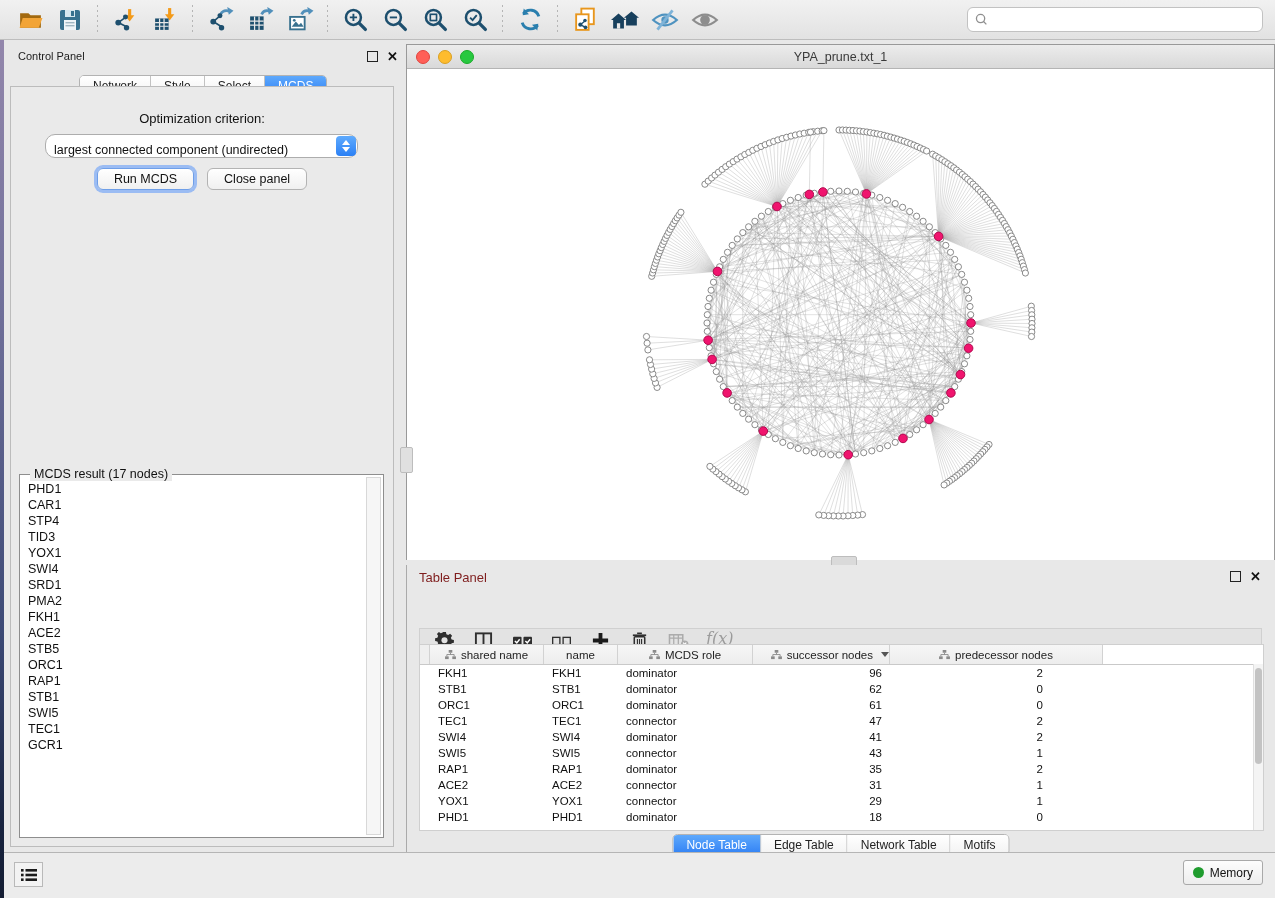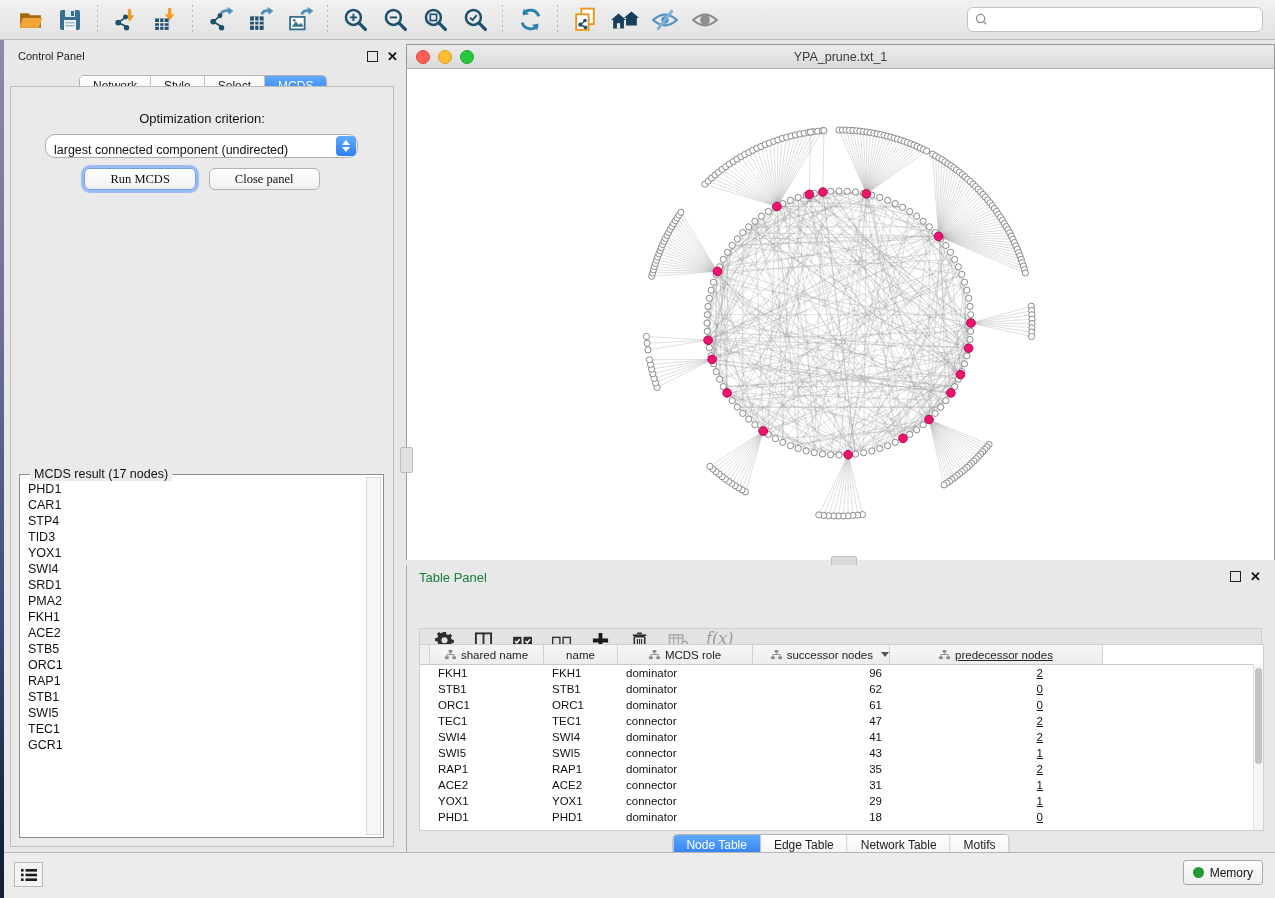--- a/index.html
+++ b/index.html
@@ -37,23 +37,23 @@
     border:1px solid #bcbcbc;background:#eaeaea;}
   .opt-label{position:absolute;top:24px;left:0;right:0;text-align:center;font-size:13px;color:#111;}
   .mac-select{position:absolute;left:34px;right:35px;top:47px;height:22px;background:#fff;
     border:1px solid #adadad;border-radius:10px;display:flex;align-items:flex-end;}
   .mac-select .sel-text{flex:1;font-size:12.5px;color:#111;padding-left:8px;white-space:nowrap;
     overflow:hidden;}
   .mac-select .stepper{width:20px;height:20px;margin:1px;border-radius:4px;
     background:linear-gradient(#5fabfe,#2b80f5);display:flex;flex-direction:column;
     align-items:center;justify-content:center;gap:2px;}
   .btn-row{position:absolute;top:81px;left:0;right:0;display:flex;justify-content:center;gap:13px;}
-  .mac-btn{height:20px;padding:0 25px;background:linear-gradient(#ffffff,#f0f0f0);
+  .mac-btn{height:20px;padding:0 16px;background:linear-gradient(#ffffff,#f0f0f0);
     border:1px solid #b3b3b3;border-radius:6px;font-size:12.5px;color:#111;
-    display:flex;align-items:center;font-family:Liberation Serif, serif;}
+    display:flex;align-items:center;}
   .mac-btn.focused{border:1px solid #6f9fe8;box-shadow:0 0 0 3px rgba(90,150,250,.55);}
   .mcds-fieldset{position:absolute;left:8px;right:9px;top:387px;height:362px;
     border:1px solid #8e8e8e;background:#fff;}
   .mcds-legend{position:absolute;top:-8px;left:10px;background:#eaeaea;padding:0 4px;
     font-size:12.5px;color:#111;}
   .mcds-list{position:absolute;left:1px;top:6px;bottom:2px;right:16px;overflow:hidden;
     font-size:12.5px;color:#111;padding-left:7px;}
   .mcds-list div{height:16px;line-height:16px;}
   .mcds-scroll{position:absolute;top:2px;bottom:2px;right:2px;width:13px;background:#f6f6f6;
     border:1px solid #d8d8d8;}
@@ -66,34 +66,34 @@
   .light{width:12px;height:12px;border-radius:50%;display:inline-block;}
   .nw-title{position:absolute;left:0;right:0;text-align:center;font-size:12.5px;color:#3a3a3a;}
   .nw-canvas{width:867px;height:491px;background:#fff;}
   .vgrip{position:absolute;left:400px;top:447px;width:11px;height:24px;background:#e0e0e0;
     border:1px solid #bdbdbd;border-radius:2px;}
   .hgrip{position:absolute;left:831px;top:556px;width:24px;height:10px;background:#dadada;
     border:1px solid #bdbdbd;border-radius:2px;}
   
   .table-panel{position:absolute;left:406px;top:565px;width:869px;height:287px;
     box-sizing:border-box;border-left:1px solid #aaa;background:#e8e8e8;}
-  .tp-title{position:absolute;left:12px;top:5px;font-size:13px;color:#15803d;}
+  .tp-title{position:absolute;left:12px;top:5px;font-size:13px;color:#7f1d1d;}
   .tp-toolbar{position:absolute;left:12px;right:13px;top:28px;height:46px;background:#e3e3e3;
     border:1px solid #d0d0d0;display:flex;align-items:flex-start;gap:17px;padding-left:13px;
     box-sizing:border-box;margin-top:35px;}
   .tp-toolbar .tico{display:flex;align-items:center;justify-content:center;width:22px;height:22px;}
   .fx-label{font-size:16px;font-style:italic;color:#9b9b9b;font-family:"DejaVu Serif",serif;}
   .tp-table{position:absolute;left:12px;top:79px;width:845px;height:187px;background:#fff;
     border:1px solid #cfcfcf;box-sizing:border-box;overflow:hidden;}
   .thead{display:flex;height:19px;background:linear-gradient(#f6f6f6,#ededed);
     border-bottom:1px solid #c9c9c9;font-size:11.5px;color:#222;}
   .th{display:flex;align-items:center;justify-content:center;gap:5px;
     border-right:1px solid #d2d2d2;box-sizing:border-box;position:relative;}
   .th.gut{border-right:1px solid #d2d2d2;background:#efefef;}
-  .c0{width:114px;}.c1{width:74px;}.c2{width:135px;}.c3{width:137px;justify-content:flex-end;}.c4{width:213px;text-decoration:underline;}.gut{width:10px;}
+  .c0{width:114px;}.c1{width:74px;}.c2{width:135px;}.c3{width:137px;justify-content:flex-end;}.c4{width:213px;}.gut{width:10px;}
   .tbody{font-size:11.5px;color:#111;}
   .tr{display:flex;height:16px;line-height:16px;}
   .td{box-sizing:border-box;white-space:nowrap;overflow:hidden;}
   .td.t{padding-left:8px;}
   .td.num3{text-align:right;padding-right:8px;}
   .td.num4{text-align:right;padding-right:60px;}
   .tscroll{position:absolute;right:0;top:19px;bottom:0;width:9px;background:#f4f4f4;
     border-left:1px solid #e0e0e0;}
   .tthumb{position:absolute;left:1px;right:1px;top:4px;height:96px;background:#c3c3c3;
     border-radius:4px;}

